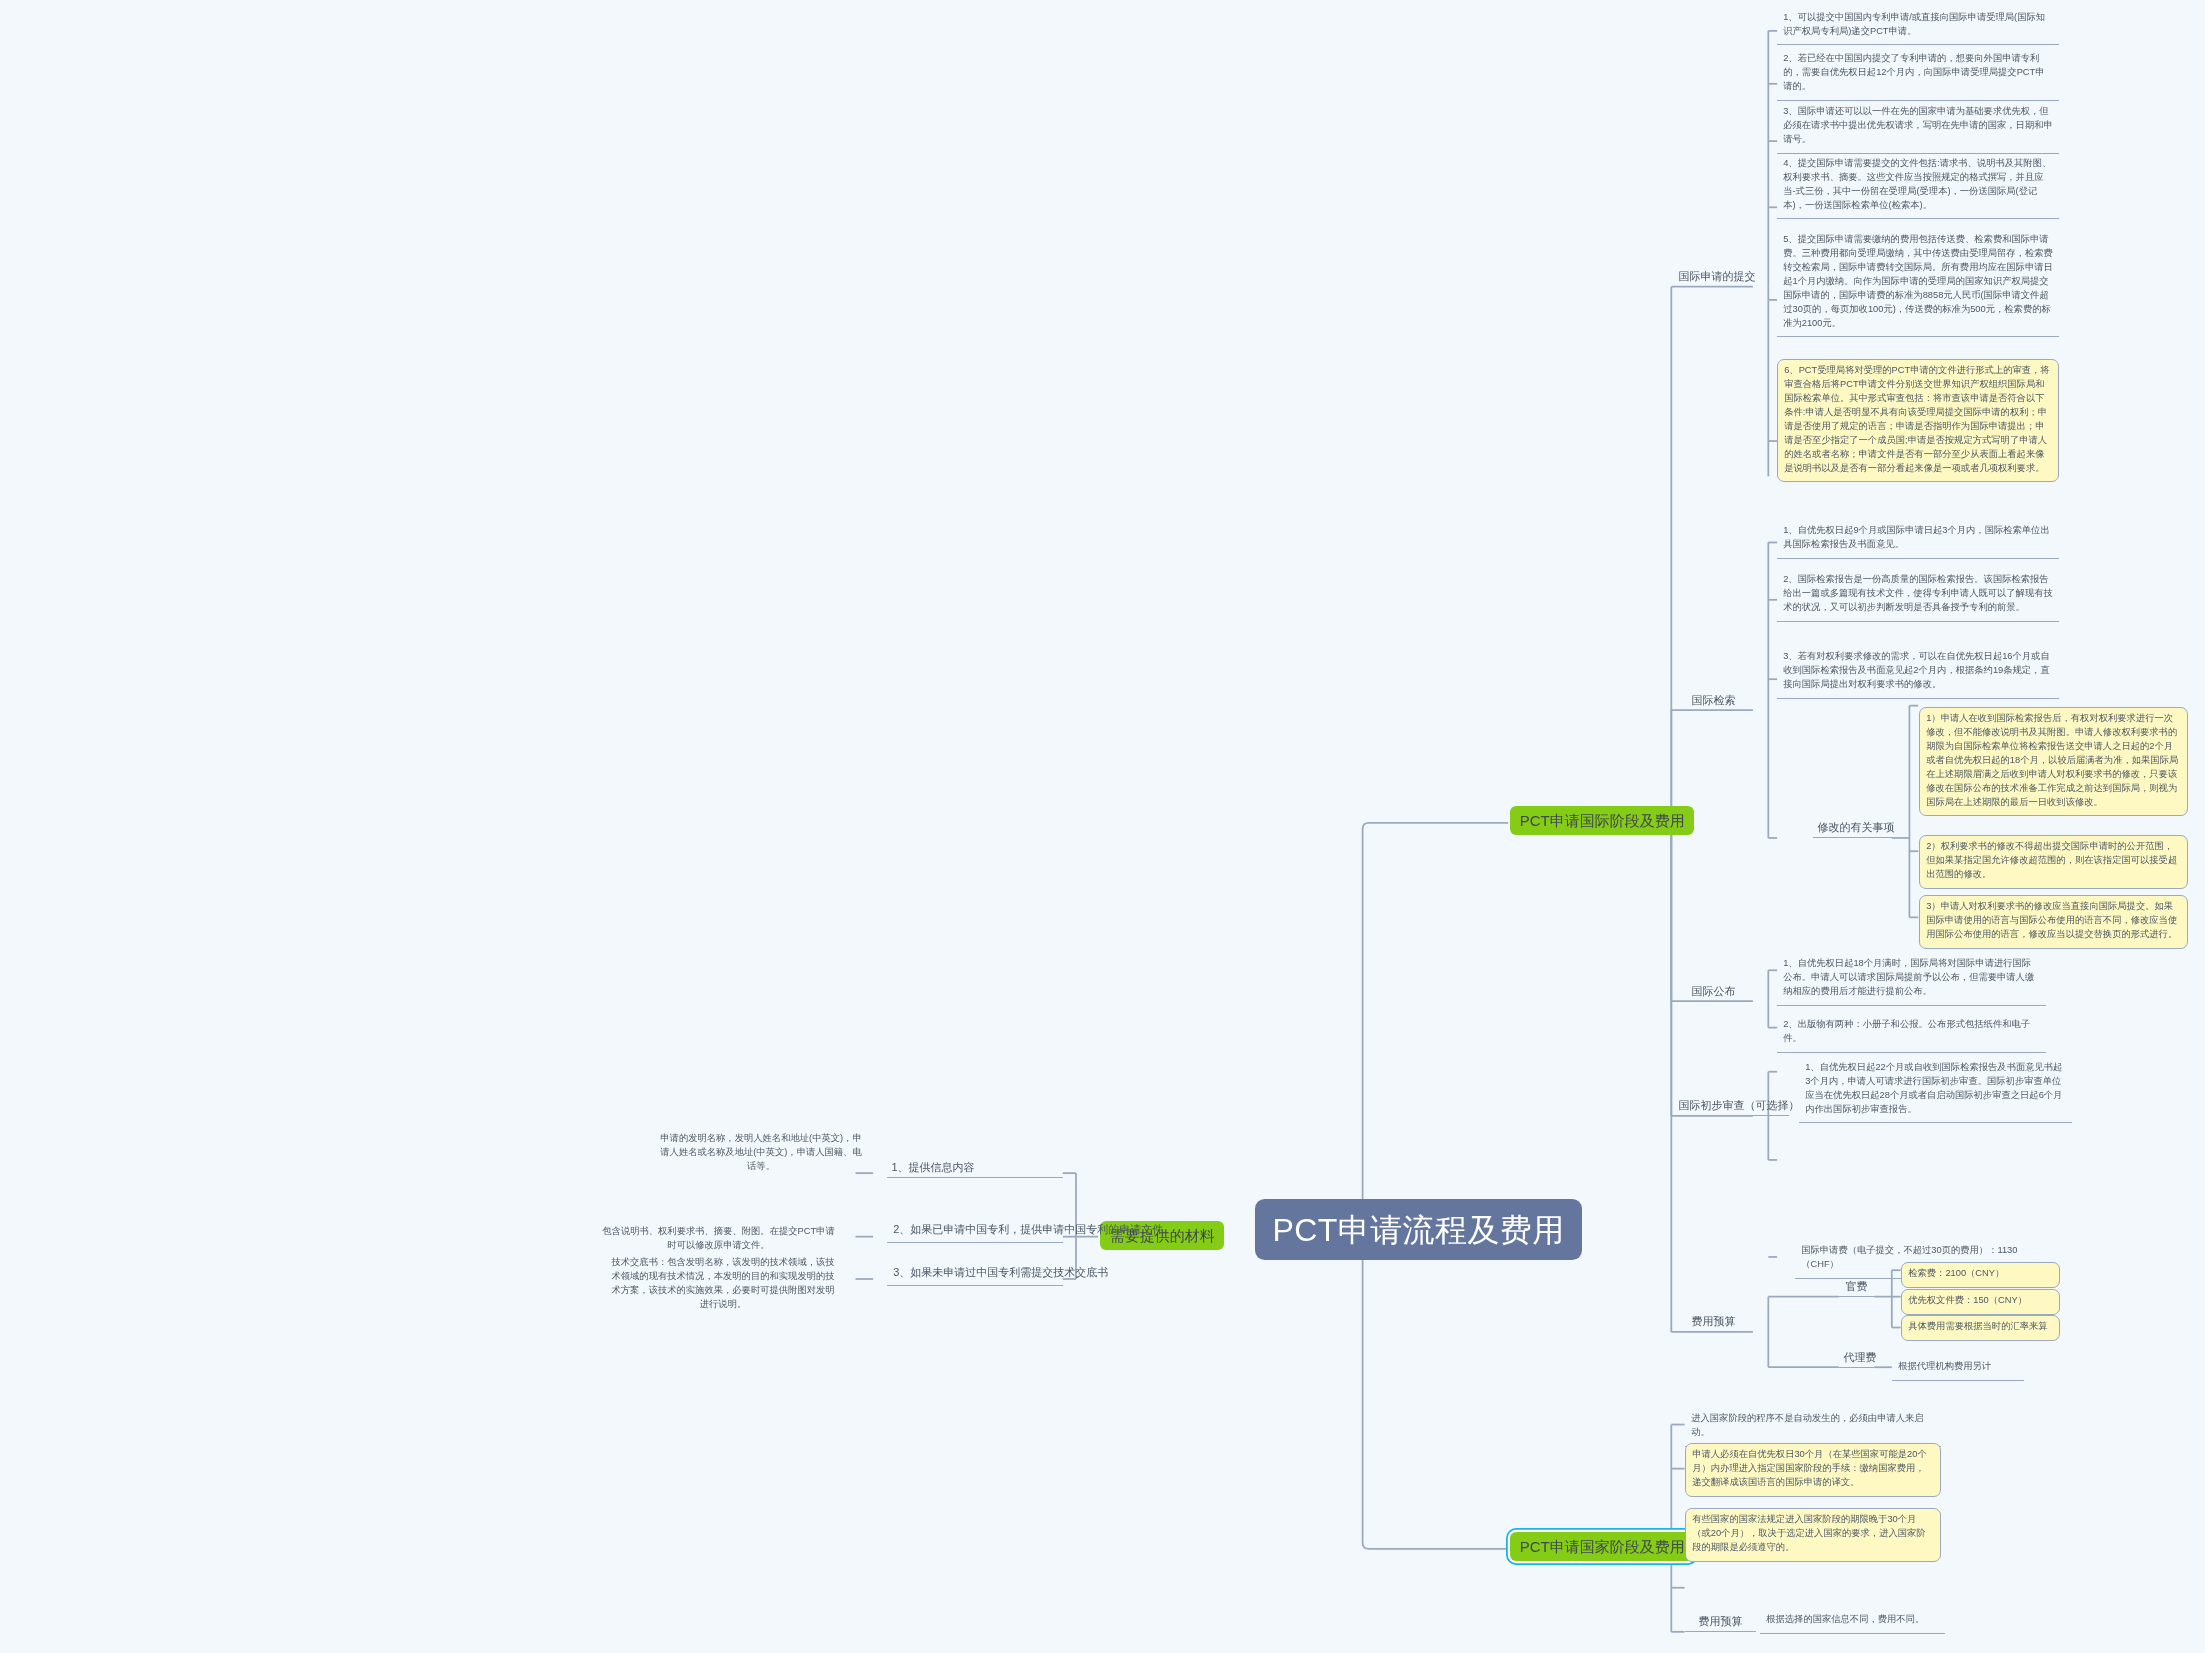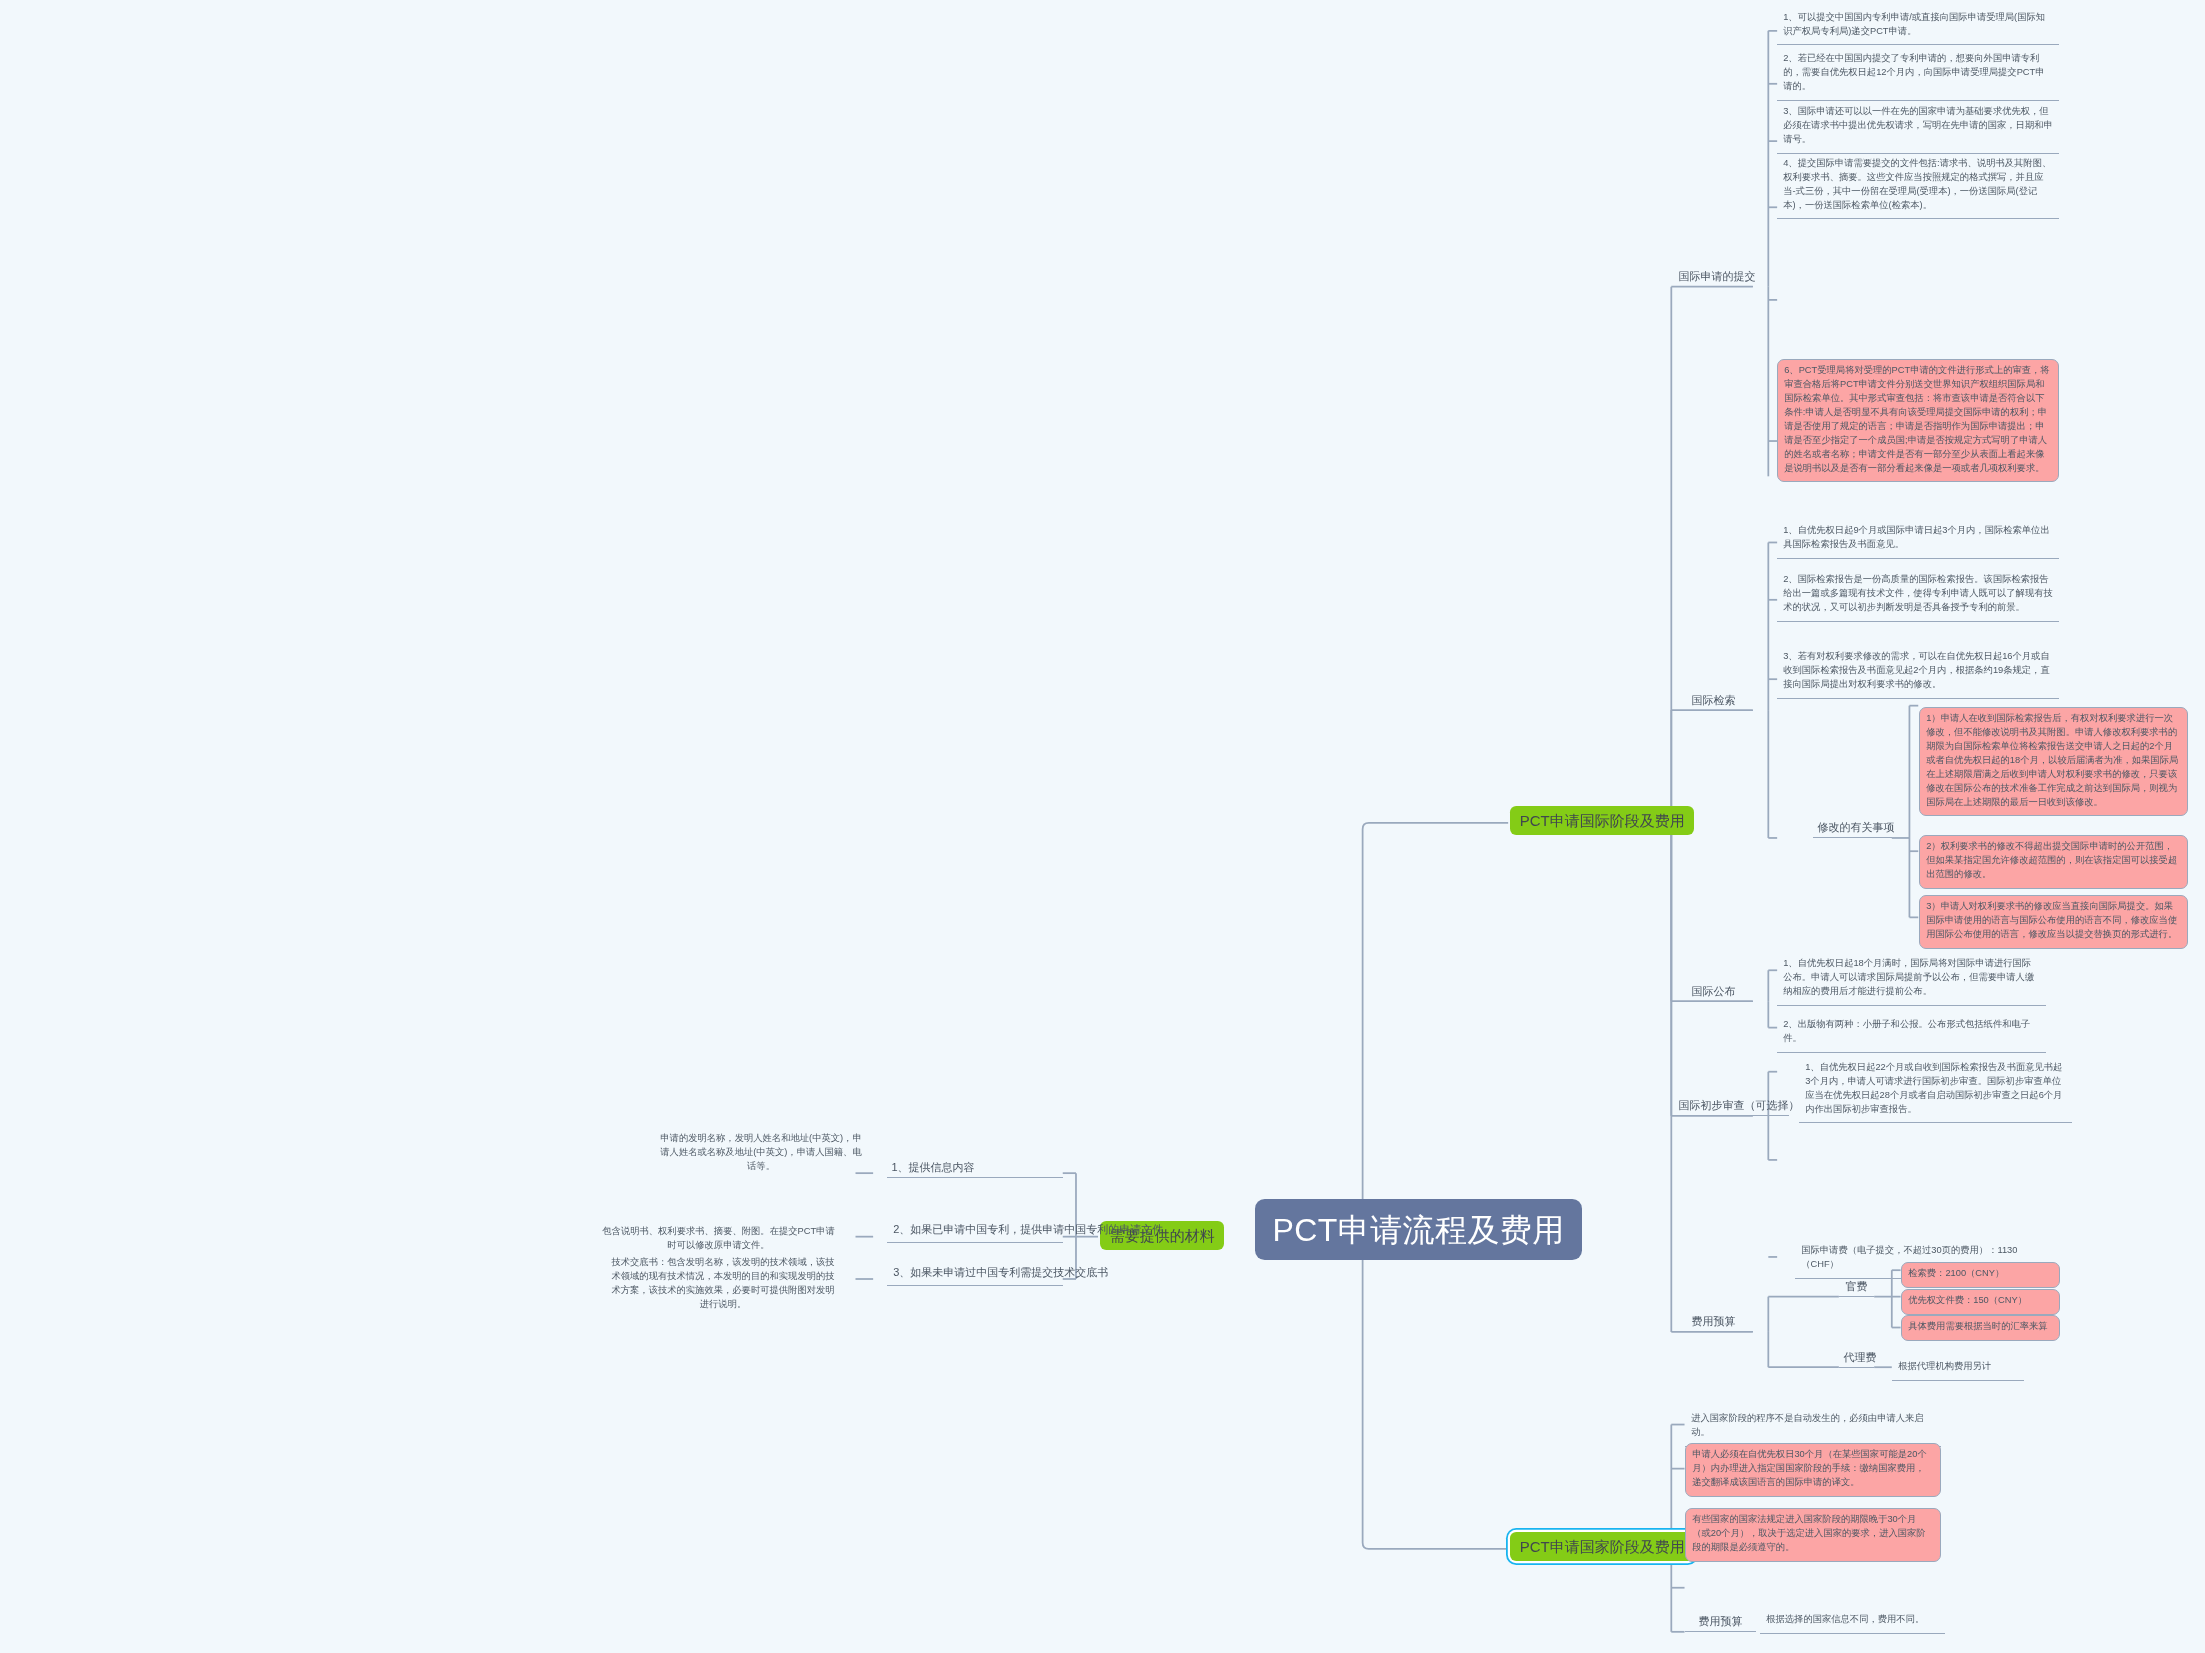--- a/index.html
+++ b/index.html
@@ -56,21 +56,21 @@
   .leaf{
     font-size:9.3px;
     line-height:1.5;
     color:#4d5864;
     padding:4.4px 6.2px 5.3px 6.2px;
     box-sizing:border-box;
   }
   .leaf.boxed{
     border:1.3px solid #9aa9bd;
     border-radius:7px;
-    background:#fca5a5;
+    background:#fef9c3;
   }
   .leaf.center{text-align:center;}
 
   
   .uline{
     border-bottom:1.8px solid #9aa9bd;
   }
 </style>
 </head>
 <body>
@@ -188,20 +188,21 @@
   <div class="node lvl2 uline" style="left:1839px;top:1278px;width:35px;text-align:center;">官费</div>
 
   <div class="node lvl2 uline" style="left:1839px;top:1349px;width:35px;text-align:center;">代理费</div>
 
   <div class="node lvl2 uline" style="left:1685px;top:1613px;width:71px;text-align:center;">费用预算</div>
 
   <div class="node leaf uline" style="left:1777px;top:6.2px;width:282px;">1、可以提交中国国内专利申请/或直接向国际申请受理局(国际知识产权局专利局)递交PCT申请。</div>
   <div class="node leaf uline" style="left:1777px;top:48px;width:282px;">2、若已经在中国国内提交了专利申请的，想要向外国申请专利的，需要自优先权日起12个月内，向国际申请受理局提交PCT申请的。</div>
   <div class="node leaf uline" style="left:1777px;top:101px;width:282px;">3、国际申请还可以以一件在先的国家申请为基础要求优先权，但必须在请求书中提出优先权请求，写明在先申请的国家，日期和申请号。</div>
   <div class="node leaf uline" style="left:1777px;top:153px;width:282px;">4、提交国际申请需要提交的文件包括:请求书、说明书及其附图、权利要求书、摘要。这些文件应当按照规定的格式撰写，并且应当-式三份，其中一份留在受理局(受理本)，一份送国际局(登记本)，一份送国际检索单位(检索本)。</div>
+  <div class="node leaf uline" style="left:1777px;top:229px;width:282px;">5、提交国际申请需要缴纳的费用包括传送费、检索费和国际申请费。三种费用都向受理局缴纳，其中传送费由受理局留存，检索费转交检索局，国际申请费转交国际局。所有费用均应在国际申请日起1个月内缴纳。向作为国际申请的受理局的国家知识产权局提交国际申请的，国际申请费的标准为8858元人民币(国际申请文件超过30页的，每页加收100元)，传送费的标准为500元，检索费的标准为2100元。</div>
   <div class="node leaf boxed" style="left:1777px;top:359px;width:282px;">6、PCT受理局将对受理的PCT申请的文件进行形式上的审查，将审查合格后将PCT申请文件分别送交世界知识产权组织国际局和国际检索单位。其中形式审查包括：将市查该申请是否符合以下条件:申请人是否明显不具有向该受理局提交国际申请的权利；申请是否使用了规定的语言；申请是否指明作为国际申请提出；申请是否至少指定了一个成员国;申请是否按规定方式写明了申请人的姓名或者名称；申请文件是否有一部分至少从表面上看起来像是说明书以及是否有一部分看起来像是一项或者几项权利要求。</div>
 
   <div class="node leaf uline" style="left:1777px;top:520px;width:282px;">1、自优先权日起9个月或国际申请日起3个月内，国际检索单位出具国际检索报告及书面意见。</div>
   <div class="node leaf uline" style="left:1777px;top:569px;width:282px;">2、国际检索报告是一份高质量的国际检索报告。该国际检索报告给出一篇或多篇现有技术文件，使得专利申请人既可以了解现有技术的状况，又可以初步判断发明是否具备授予专利的前景。</div>
   <div class="node leaf uline" style="left:1777px;top:646px;width:282px;">3、若有对权利要求修改的需求，可以在自优先权日起16个月或自收到国际检索报告及书面意见起2个月内，根据条约19条规定，直接向国际局提出对权利要求书的修改。</div>
 
   <div class="node leaf boxed" style="left:1919px;top:707px;width:269px;">1）申请人在收到国际检索报告后，有权对权利要求进行一次修改，但不能修改说明书及其附图。申请人修改权利要求书的期限为自国际检索单位将检索报告送交申请人之日起的2个月或者自优先权日起的18个月，以较后届满者为准，如果国际局在上述期限眉满之后收到申请人对权利要求书的修改，只要该修改在国际公布的技术准备工作完成之前达到国际局，则视为国际局在上述期限的最后一日收到该修改。</div>
   <div class="node leaf boxed" style="left:1919px;top:835px;width:269px;">2）权利要求书的修改不得超出提交国际申请时的公开范围，但如果某指定国允许修改超范围的，则在该指定国可以接受超出范围的修改。</div>
   <div class="node leaf boxed" style="left:1919px;top:895px;width:269px;">3）申请人对权利要求书的修改应当直接向国际局提交。如果国际申请使用的语言与国际公布使用的语言不同，修改应当使用国际公布使用的语言，修改应当以提交替换页的形式进行。</div>
 

